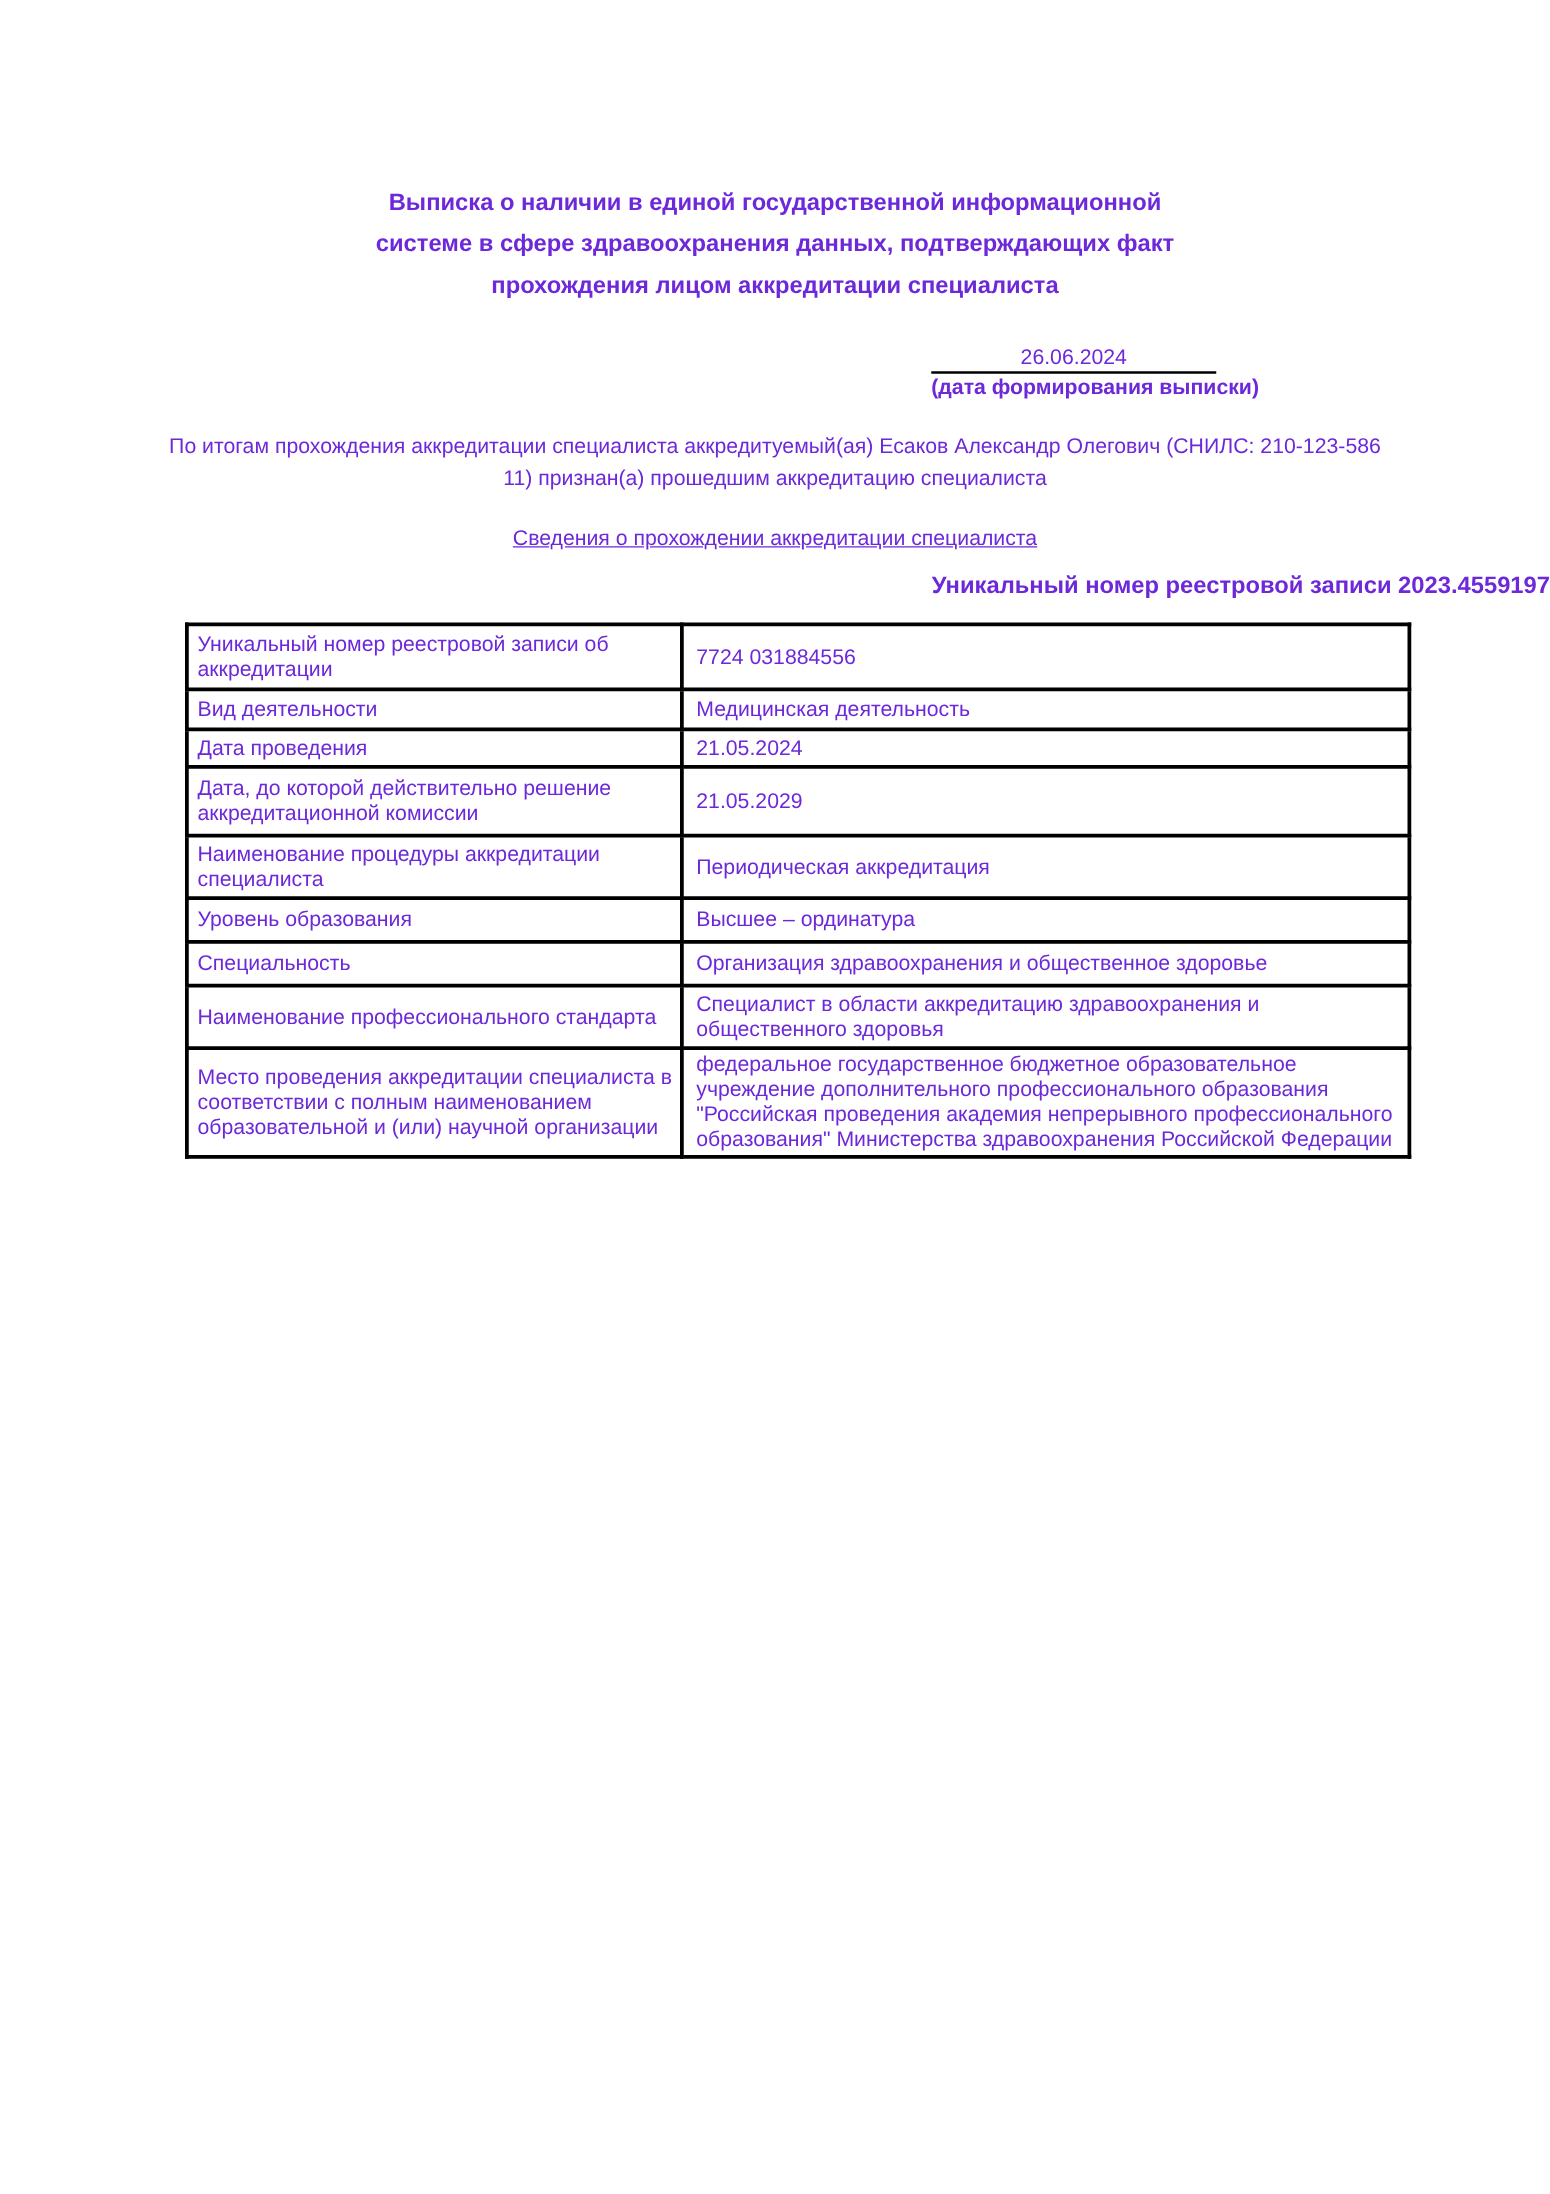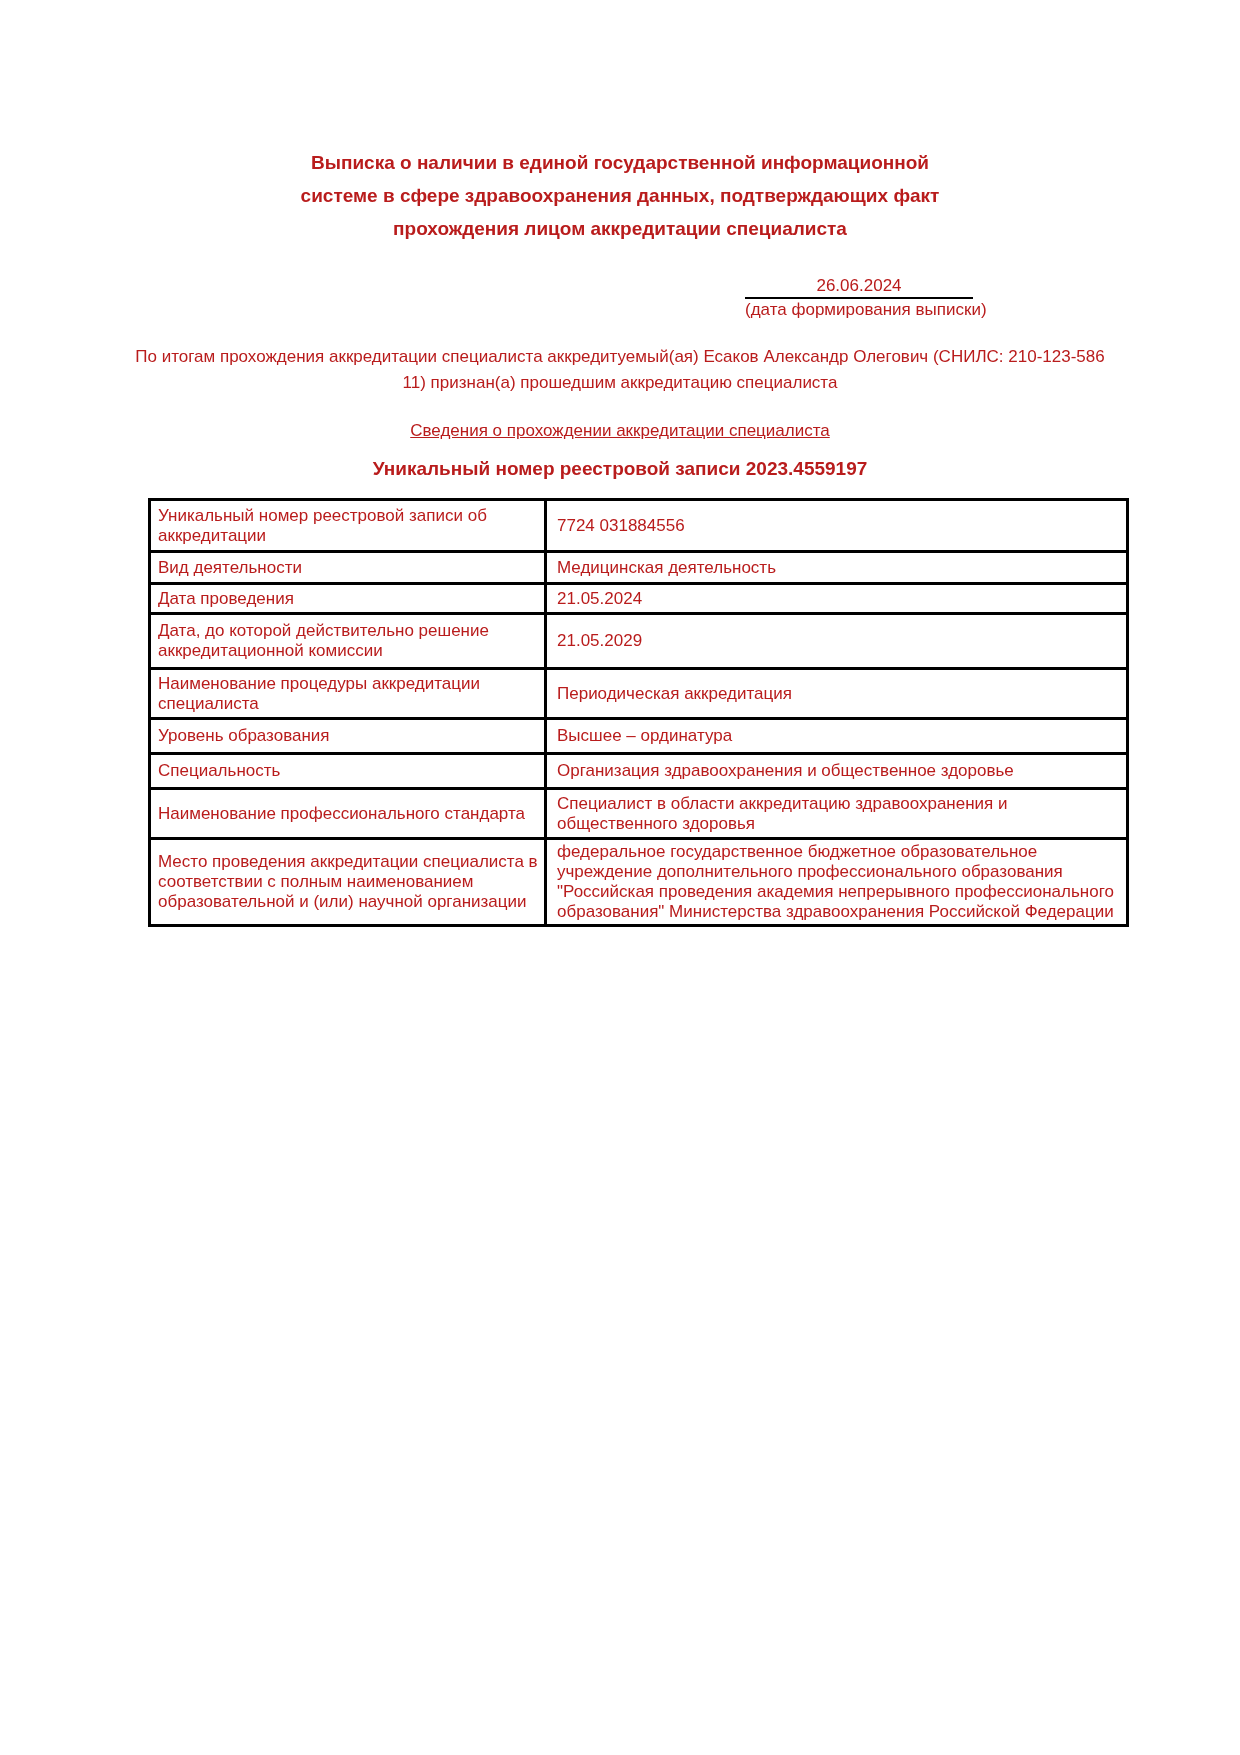--- a/index.html
+++ b/index.html
@@ -5,21 +5,21 @@
   html, body {
     margin: 0;
     padding: 0;
     background: #ffffff;
   }
   .page {
     position: relative;
     width: 1240px;
     height: 1755px;
     background: #ffffff;
-    color: #b91c1c;
+    color: #6d28d9;
     font-family: "Liberation Sans", "DejaVu Sans", sans-serif;
     overflow: hidden;
   }
   .doc-title {
     position: absolute;
     top: 146px;
     left: 0;
     width: 1240px;
     text-align: center;
     font-size: 19px;
@@ -39,20 +39,21 @@
     display: block;
     line-height: 20px;
     padding-bottom: 1px;
     border-bottom: 2px solid #000000;
   }
   .date-caption {
     display: block;
     line-height: 19px;
     padding-top: 1px;
     white-space: nowrap;
+    font-weight: bold;
   }
   .intro {
     position: absolute;
     top: 344px;
     left: 130px;
     width: 980px;
     text-align: center;
     font-size: 17px;
     line-height: 26px;
   }
@@ -64,21 +65,21 @@
     text-align: center;
     font-size: 17px;
     line-height: 21px;
     text-decoration: underline;
   }
   .registry-heading {
     position: absolute;
     top: 457px;
     left: 0;
     width: 1240px;
-    text-align: center;
+    text-align: right;
     font-size: 19px;
     font-weight: bold;
     line-height: 23px;
   }
   table.acc-table {
     position: absolute;
     top: 498px;
     left: 148px;
     width: 941px;
     border-collapse: collapse;

